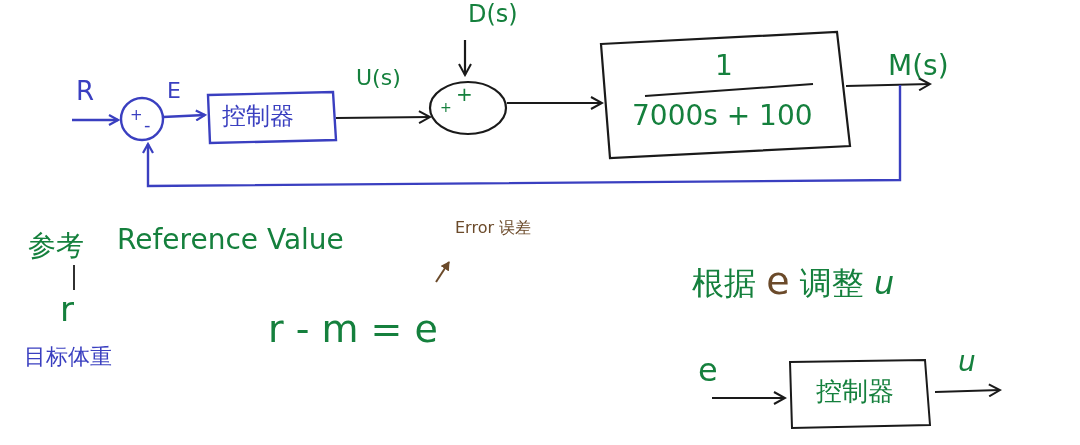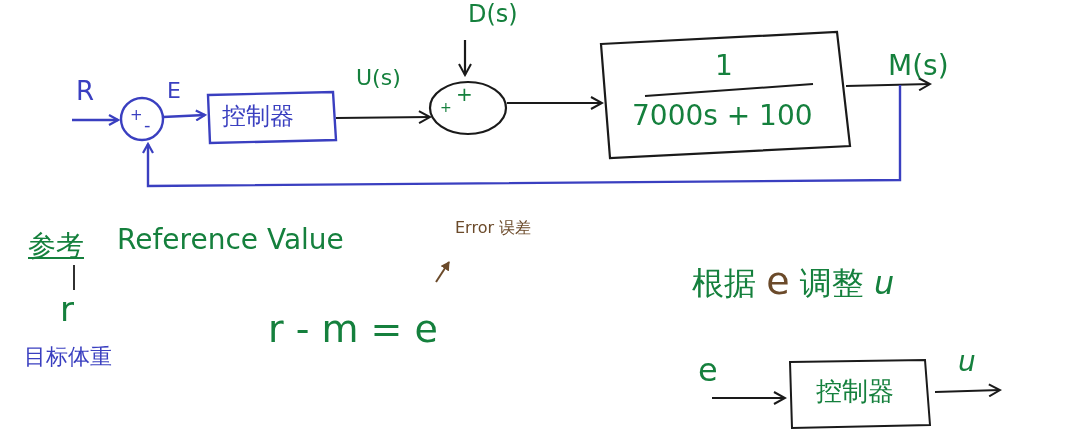--- a/index.html
+++ b/index.html
@@ -97,21 +97,21 @@
 <span class="lbl blue" style="left:167px;top:80px;font-size:22px;">E</span>
 <span class="lbl blue" style="left:222px;top:104px;font-size:24px;">控制器</span>
 <span class="lbl black" style="left:356px;top:67px;font-size:22px;">U(s)</span>
 <span class="lbl black" style="left:468px;top:2px;font-size:24px;">D(s)</span>
 <span class="lbl black" style="left:456px;top:84px;font-size:20px;">+</span>
 <span class="lbl black" style="left:440px;top:100px;font-size:14px;">+</span>
 <span class="lbl black" style="left:715px;top:52px;font-size:28px;">1</span>
 <span class="lbl black" style="left:632px;top:102px;font-size:28px;">7000s + 100</span>
 <span class="lbl black" style="left:888px;top:32px;font-size:28px;margin-top:20px;">M(s)</span>
 
-<span class="lbl black" style="left:28px;top:232px;font-size:28px;text-decoration:underline;">参考</span>
+<span class="lbl black" style="left:28px;top:232px;font-size:28px;">参考</span>
 <span class="lbl black" style="left:104px;top:226px;font-size:28px;margin-left:13px;">Reference Value</span>
 <span class="lbl black" style="left:60px;top:292px;font-size:34px;">r</span>
 <span class="lbl blue" style="left:24px;top:346px;font-size:22px;">目标体重</span>
 <span class="lbl black" style="left:268px;top:290px;font-size:38px;margin-top:20px;">r - m = e</span>
 <span class="lbl brown" style="left:455px;top:220px;font-size:16px;">Error 误差</span>
 
 <div class="lbl" style="left:692px;top:262px;font-size:32px;">
   <span class="black">根据</span>
   <span class="brown" style="font-size:38px;">e</span>
   <span class="black">调整</span>

